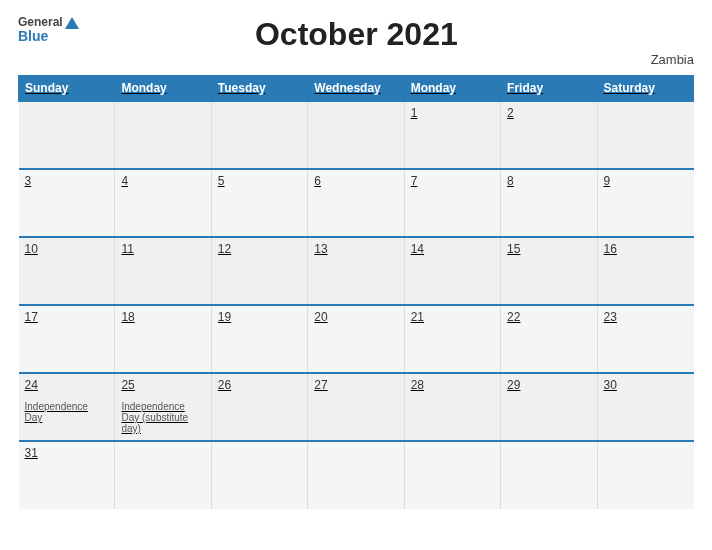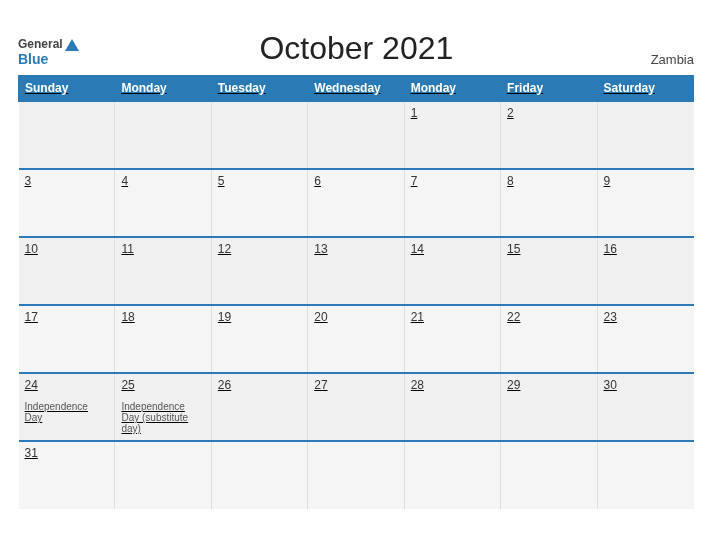--- a/index.html
+++ b/index.html
@@ -11,21 +11,21 @@
       overflow: hidden;
     }
     .page {
       width: 712px;
       height: 550px;
       background: #fff;
       padding: 16px 18px 10px 18px;
     }
     .header {
       display: flex;
-      align-items: flex-end;
+      align-items: flex-start;
       justify-content: space-between;
       margin-bottom: 8px;
     }
     .logo {
       display: flex;
       flex-direction: column;
       font-size: 11px;
       font-weight: bold;
       line-height: 1.1;
     }
@@ -39,21 +39,21 @@
       border-bottom: 12px solid #2a7ab5;
       margin-left: 2px;
       vertical-align: middle;
     }
     .logo-line {
       display: flex;
       align-items: center;
     }
     .title {
       font-size: 32px;
-      font-weight: normal;
+      font-weight: bold;
       color: #222;
       text-align: center;
       flex: 1;
     }
     .country {
       font-size: 13px;
       color: #444;
       text-align: right;
       min-width: 60px;
       margin-top: 36px;

